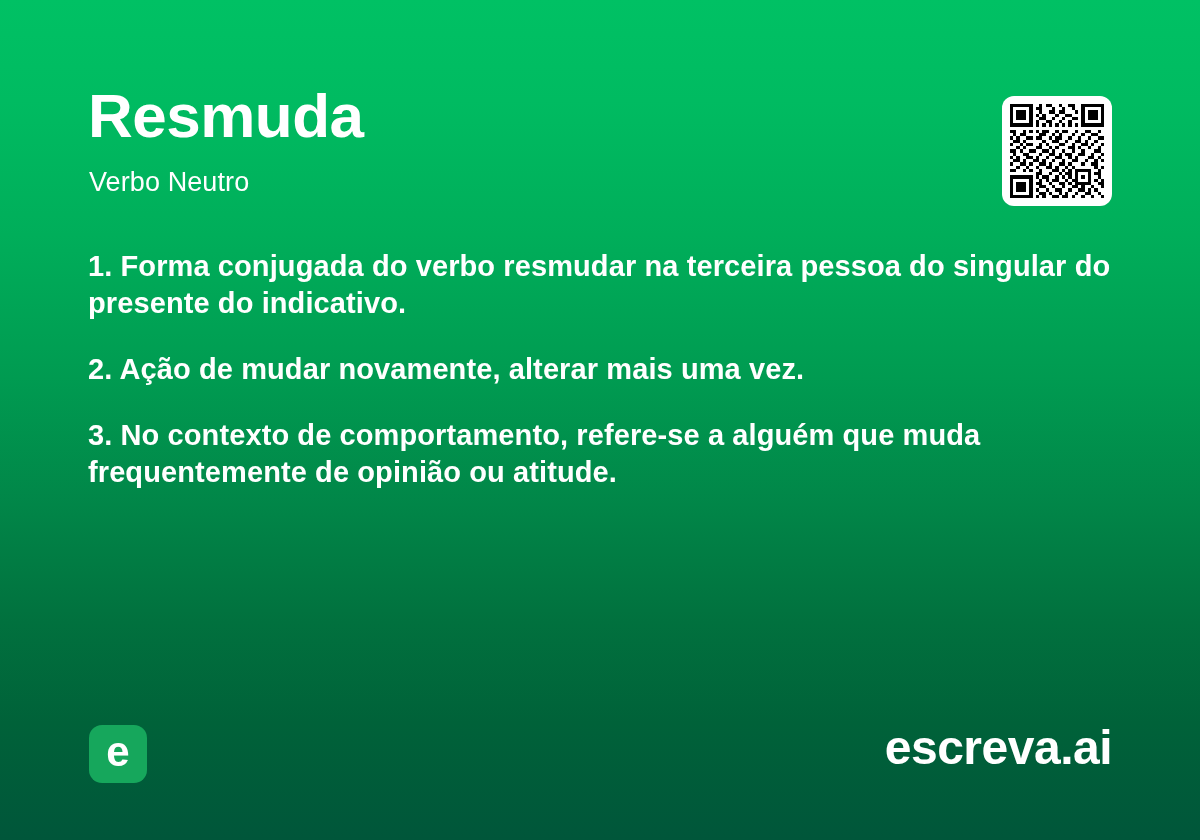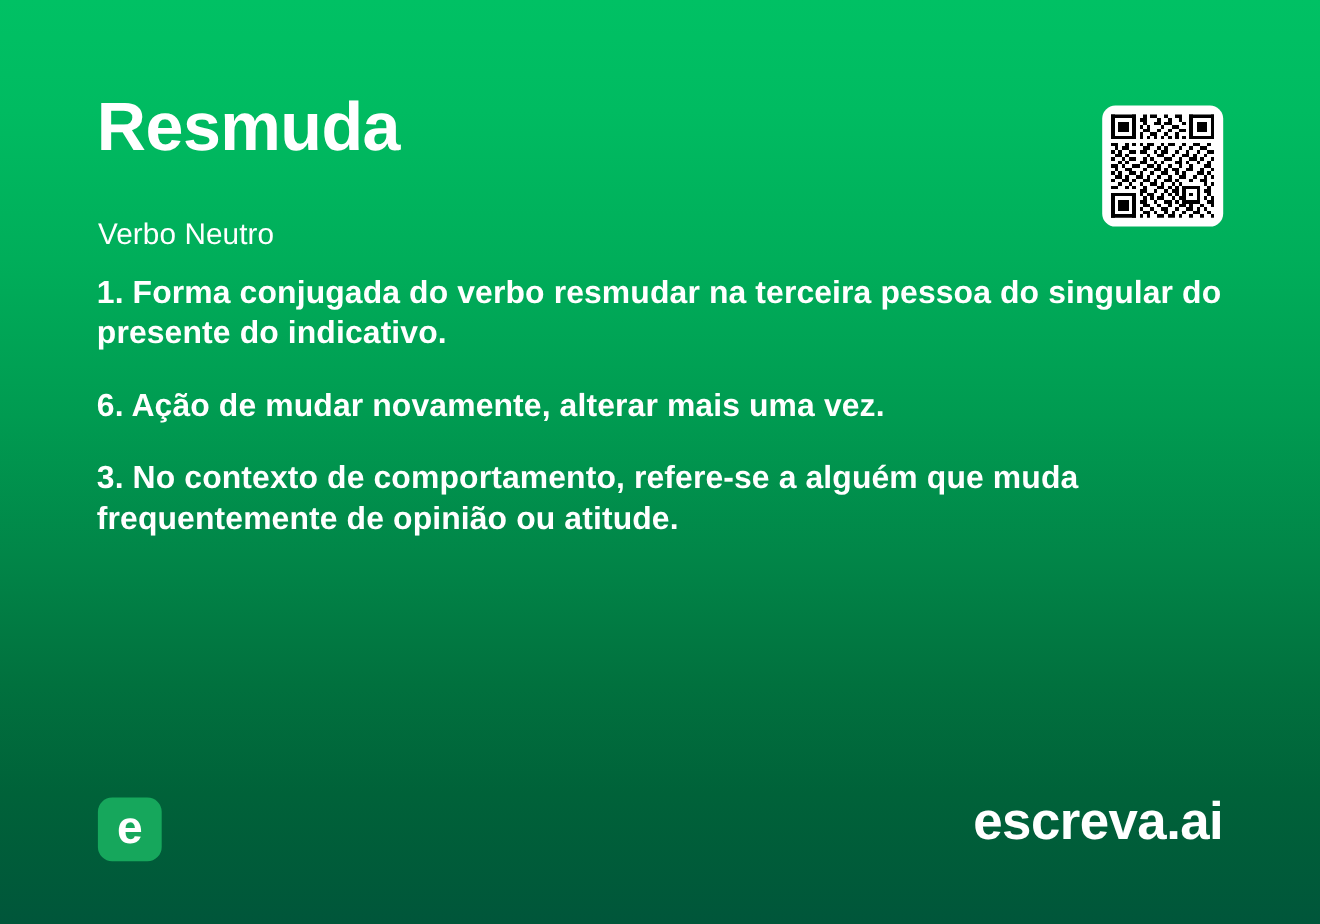--- a/index.html
+++ b/index.html
@@ -48,21 +48,20 @@
   .pos {
     position:absolute;
     left:89px;
     top:168px;
     font-size:27px;
     line-height:1.1;
     font-weight:500;
     color:#ffffff;
     letter-spacing:0.1px;
     white-space:nowrap;
-    margin-top:31px;
   }
 
   
   .qr-wrap {
     position:absolute;
     left:1002px;
     top:96px;
     width:110px;
     height:110px;
     background:#ffffff;
@@ -369,21 +368,21 @@
         <rect x="19" y="28" width="1" height="1"></rect>
           <rect x="22" y="28" width="1" height="1"></rect>
         <rect x="25" y="28" width="1" height="1"></rect>
           <rect x="28" y="28" width="1" height="1"></rect>
       </g>
     </svg>
   </div>
 
   <div class="definitions">
     <p class="def">1. Forma conjugada do verbo resmudar na terceira pessoa do singular do presente do indicativo.</p>
-    <p class="def">6. Ação de mudar novamente, alterar mais uma vez.</p>
+    <p class="def">2. Ação de mudar novamente, alterar mais uma vez.</p>
     <p class="def">3. No contexto de comportamento, refere-se a alguém que muda frequentemente de opinião ou atitude.</p>
   </div>
 
   <div class="logo-mark">
     <span class="glyph">e</span>
   </div>
 
   <div class="wordmark">escreva.ai</div>
 
 </div>

